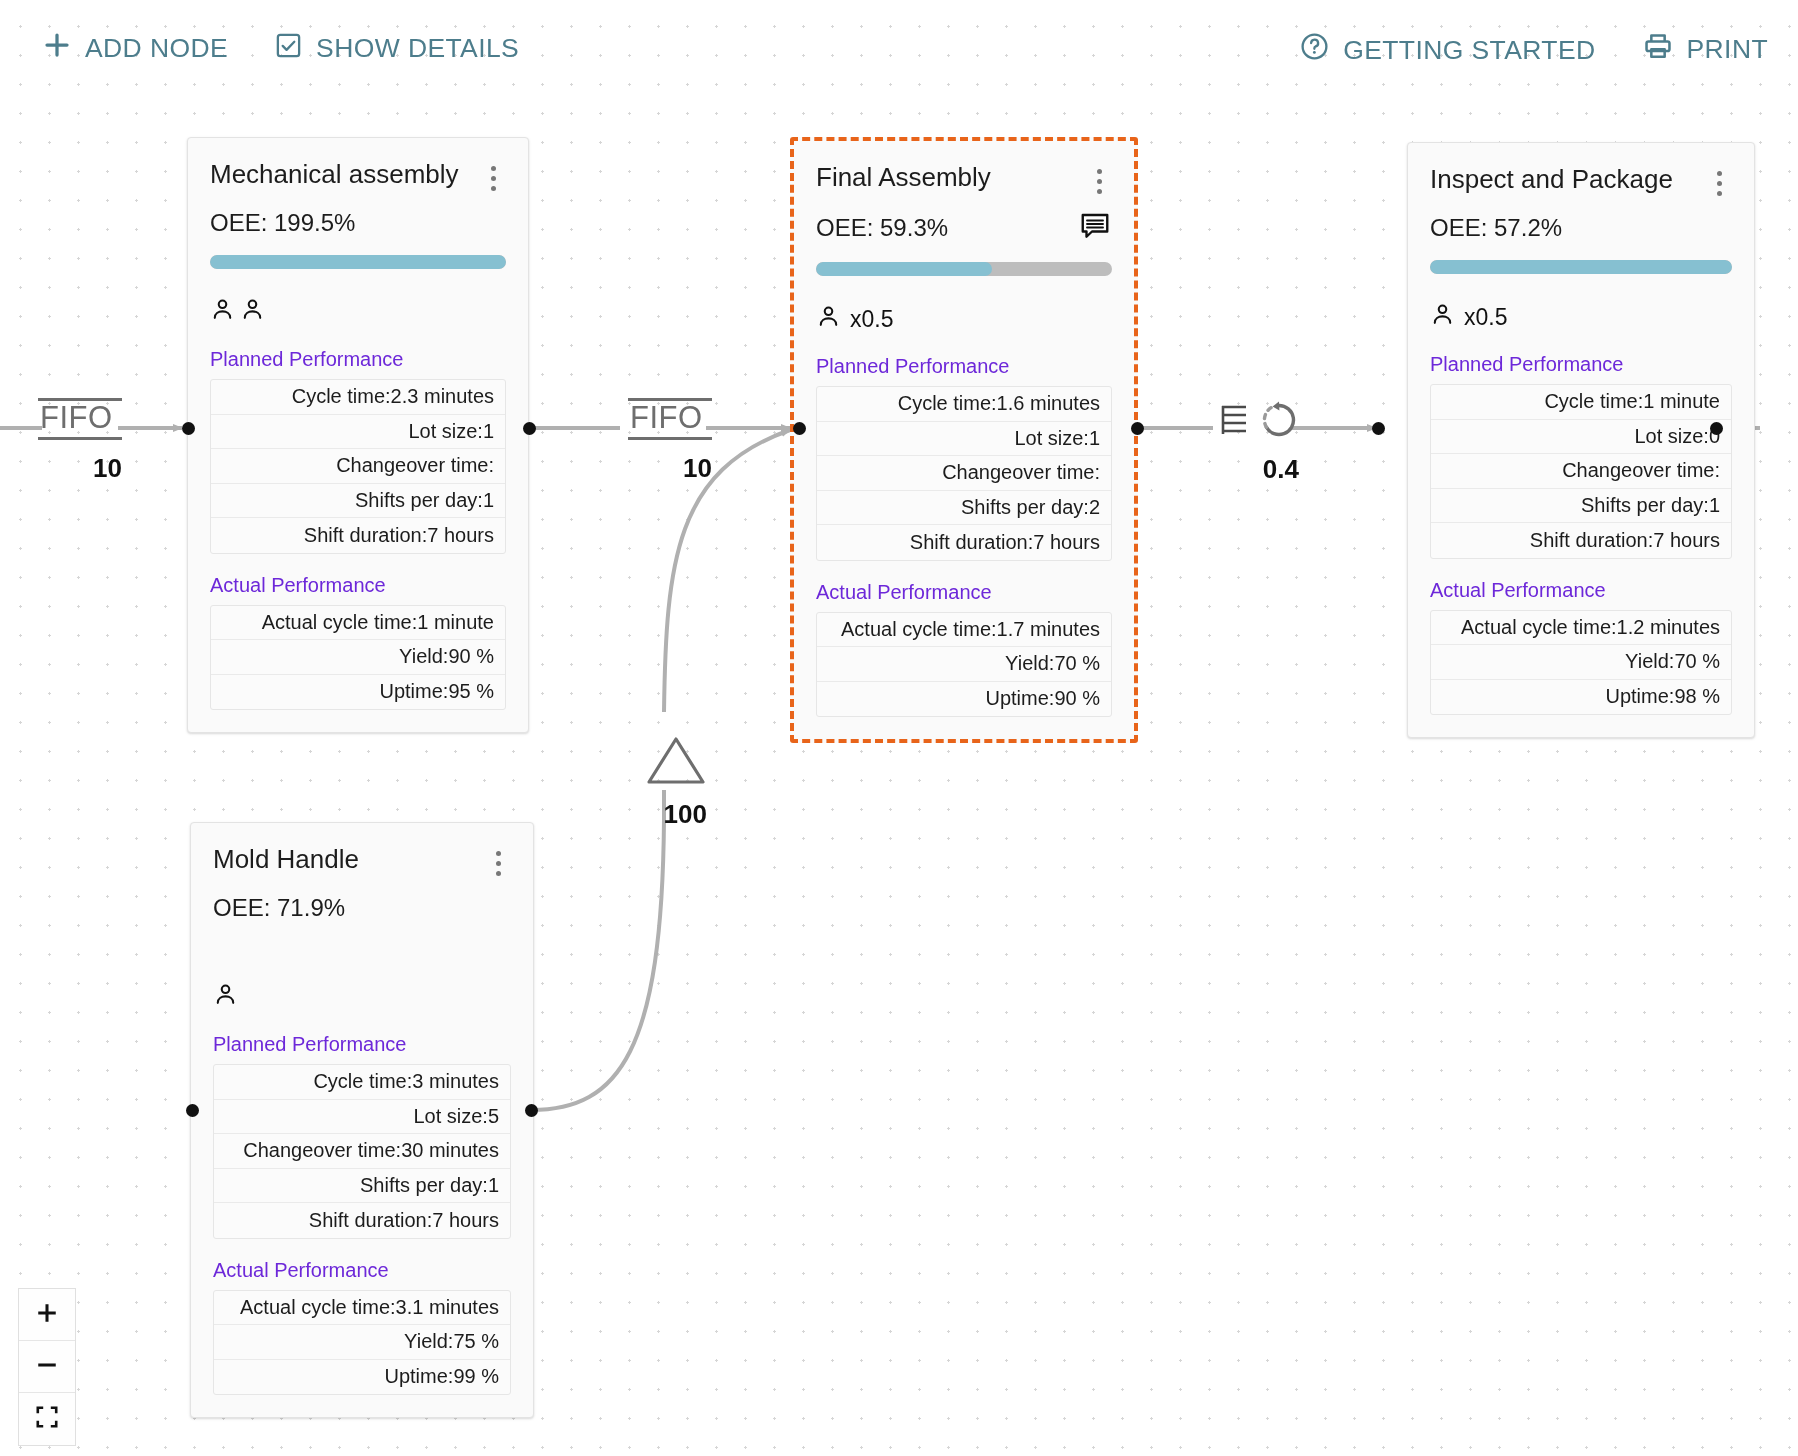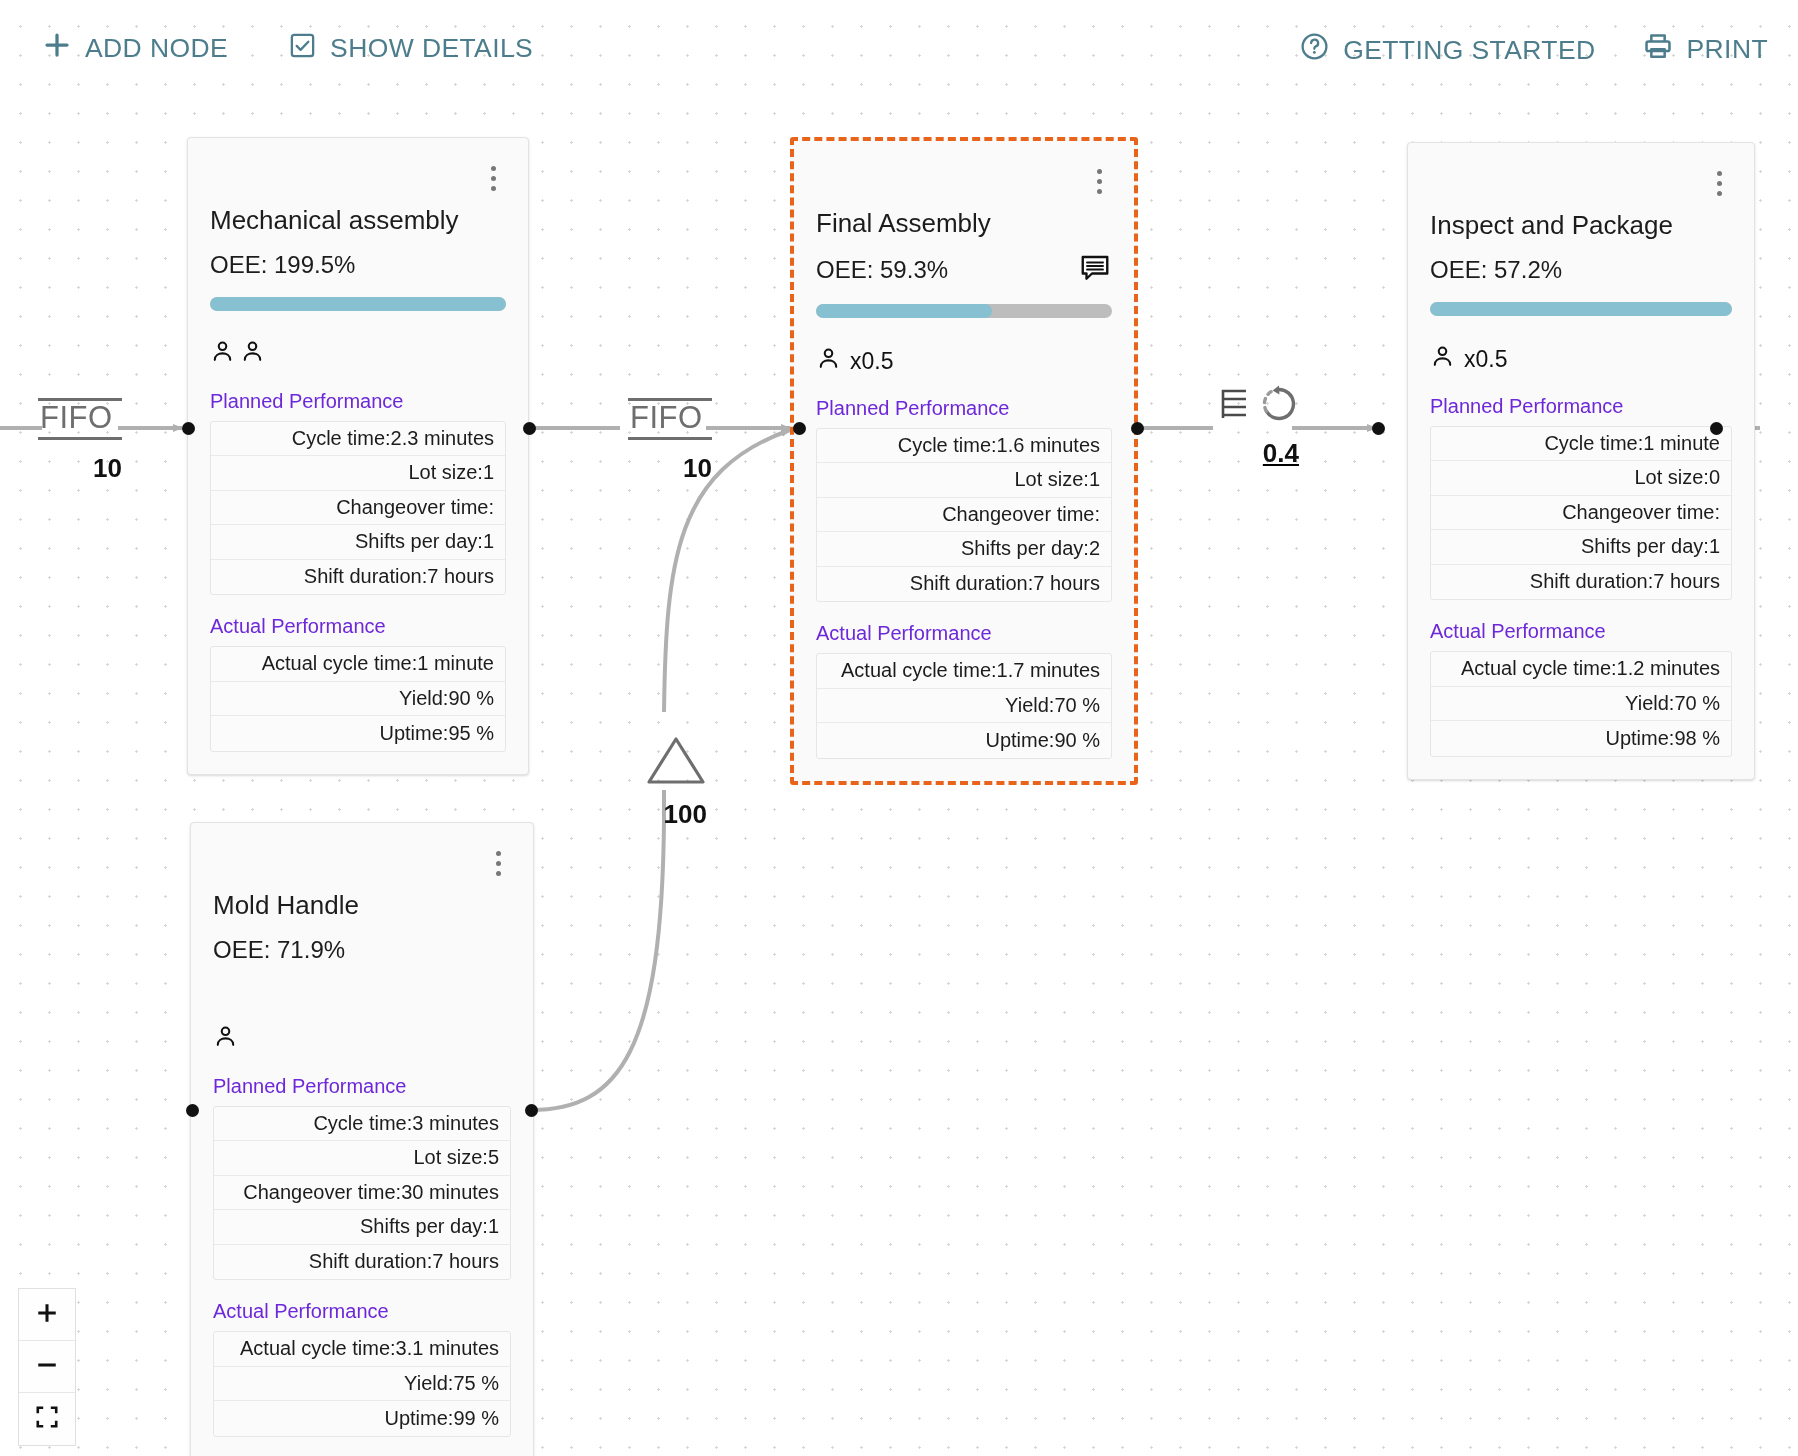--- a/index.html
+++ b/index.html
@@ -45,21 +45,21 @@
     letter-spacing: 0.4px;
     cursor: pointer;
     background: none;
     border: 0;
     font-family: "Liberation Sans", sans-serif;
     white-space: nowrap;
   }
   .tb-btn .tb-label { color: #4d7d8c; }
   .tb-ico { display: block; flex: 0 0 auto; }
 
-  #tb-left { position: absolute; left: 42px; top: 30px; display: flex; gap: 60px; align-items: center; }
+  #tb-left { position: absolute; left: 42px; top: 30px; display: flex; gap: 46px; align-items: center; }
   #tb-right { position: absolute; right: 30px; top: 30px; display: flex; gap: 46px; align-items: flex-end; }
 
   
   .node {
     position: absolute;
     background: #fafafa;
     border: 1px solid #e3e3e3;
     border-radius: 4px;
     box-shadow: 0 1px 3px rgba(0,0,0,0.10), 0 1px 2px rgba(0,0,0,0.06);
     z-index: 20;
@@ -75,21 +75,20 @@
     display: flex;
     justify-content: space-between;
     align-items: flex-start;
     padding: 22px 22px 0 22px;
   }
   .node-title {
     font-size: 26px;
     color: #1c1c1c;
     line-height: 1.1;
     font-weight: 400;
-    margin-top: 46px;
   }
   .kebab {
     width: 26px; height: 30px;
     display: flex; flex-direction: column;
     align-items: center; justify-content: center; gap: 5px;
     cursor: pointer; flex: 0 0 auto; margin-top: 3px;
   }
   .kebab i { display: block; width: 5px; height: 5px; border-radius: 50%; background: #777; }
 
   .node-oee-row {
@@ -570,21 +569,21 @@
 
   <div class="sym" style="left:623px; top:735px; width:84px;">
     <span>
       <svg width="62" height="52" viewBox="0 0 62 52">
           <path d="M31 4 L58 47 L4 47 Z" fill="none" stroke="#6e6e6e" stroke-width="3.2" stroke-linejoin="round"></path>
         </svg>
     </span>
     <div class="sym-count" style="margin-top:8px;">100</div>
   </div>
 
-  <div class="sym" style="left:1211px; top:384px; width:88px;text-decoration:underline;">
+  <div class="sym" style="left:1211px; top:400px; width:88px;">
     <div style="display:flex; align-items:center; gap:10px;">
       <span>
         <svg width="30" height="34" viewBox="0 0 30 34">
           <path d="M3 4h24M3 12h24M3 20h24M3 28h24" stroke="#4a4a4a" stroke-width="2.6" stroke-linecap="butt"></path>
           <path d="M4 3v28" stroke="#4a4a4a" stroke-width="2.6"></path>
         </svg>
       </span>
       <span>
         <svg width="40" height="40" viewBox="0 0 40 40">
           <path d="M20 5.5a14.5 14.5 0 1 1 -12.6 21.7" fill="none" stroke="#6e6e6e" stroke-width="3.4" stroke-linecap="round" stroke-dasharray="0"></path>

